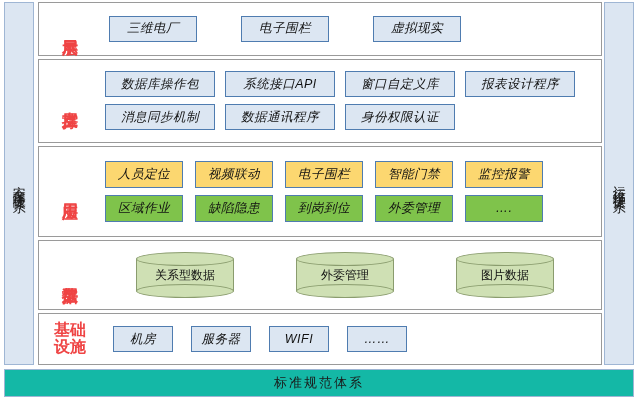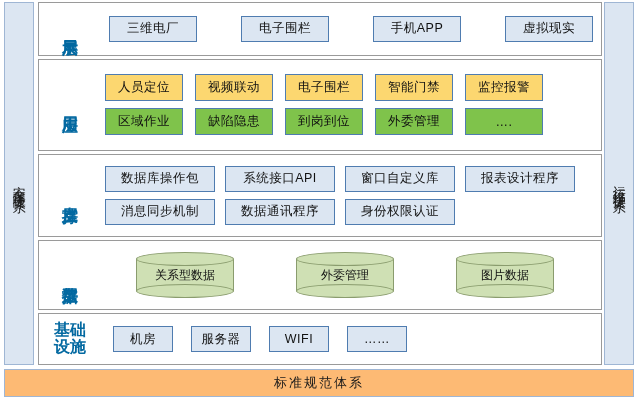--- a/index.html
+++ b/index.html
@@ -49,21 +49,21 @@
     white-space: nowrap;
   }
 
   
   #bottom-bar {
     position: absolute;
     left: 4px;
     top: 369px;
     width: 630px;
     height: 28px;
-    background: #fdba74;
+    background: #14b8a6;
     border: 1px solid #9fb6d4;
     box-sizing: border-box;
     display: flex;
     align-items: center;
     justify-content: center;
     font-size: 13px;
     color: #1a1a1a;
     letter-spacing: 2px;
   }
 
@@ -97,21 +97,21 @@
   #row-infra         { height: 52px; }
 
   .layer-label {
     width: 62px;
     flex: 0 0 62px;
     display: flex;
     align-items: center;
     justify-content: center;
     font-size: 16px;
     font-weight: bold;
-    color: #0369a1;
+    color: #ef4444;
     line-height: 1.0;
   }
   .layer-label .ltxt {
     writing-mode: vertical-rl;
     text-orientation: upright;
     letter-spacing: 1px;
     white-space: nowrap;
   }
   
   .layer-label.stacked .ltxt {
@@ -144,20 +144,21 @@
   .box {
     box-sizing: border-box;
     display: flex;
     align-items: center;
     justify-content: center;
     font-size: 12.5px;
     color: #111;
     border: 1px solid #4f7cb0;
     white-space: nowrap;
     letter-spacing: 0.5px;
+    font-style: italic;
   }
   .box.blue   { background: #dce6f2; }
   .box.amber  { background: #fcd770; }
   .box.green  { background: #7fc34b; }
 
   
   #row-presentation .box {
     width: 88px;
     height: 26px;
     margin-right: 44px;
@@ -264,22 +265,40 @@
   <div id="layers">
 
     <div id="row-presentation" class="layer-row">
       <div class="layer-label">
         <span class="ltxt">展示层</span>
       </div>
       <div class="layer-body">
         <div class="item-line">
           <div class="box blue">三维电厂</div>
           <div class="box blue">电子围栏</div>
-          <div class="box blue">手机APP</div>
           <div class="box blue">虚拟现实</div>
+        </div>
+      </div>
+    </div>
+
+    <div id="row-support" class="layer-row">
+      <div class="layer-label">
+        <span class="ltxt">支撑层</span>
+      </div>
+      <div class="layer-body">
+        <div class="item-line">
+          <div class="box blue">数据库操作包</div>
+          <div class="box blue">系统接口API</div>
+          <div class="box blue">窗口自定义库</div>
+          <div class="box blue">报表设计程序</div>
+        </div>
+        <div class="item-line">
+          <div class="box blue">消息同步机制</div>
+          <div class="box blue">数据通讯程序</div>
+          <div class="box blue">身份权限认证</div>
         </div>
       </div>
     </div>
 
     <div id="row-application" class="layer-row">
       <div class="layer-label">
         <span class="ltxt">应用层</span>
       </div>
       <div class="layer-body">
         <div class="item-line">
@@ -288,39 +307,20 @@
           <div class="box amber">电子围栏</div>
           <div class="box amber">智能门禁</div>
           <div class="box amber">监控报警</div>
         </div>
         <div class="item-line">
           <div class="box green">区域作业</div>
           <div class="box green">缺陷隐患</div>
           <div class="box green">到岗到位</div>
           <div class="box green">外委管理</div>
           <div class="box green">….</div>
-        </div>
-      </div>
-    </div>
-
-    <div id="row-support" class="layer-row">
-      <div class="layer-label">
-        <span class="ltxt">支撑层</span>
-      </div>
-      <div class="layer-body">
-        <div class="item-line">
-          <div class="box blue">数据库操作包</div>
-          <div class="box blue">系统接口API</div>
-          <div class="box blue">窗口自定义库</div>
-          <div class="box blue">报表设计程序</div>
-        </div>
-        <div class="item-line">
-          <div class="box blue">消息同步机制</div>
-          <div class="box blue">数据通讯程序</div>
-          <div class="box blue">身份权限认证</div>
         </div>
       </div>
     </div>
 
     <div id="row-data" class="layer-row">
       <div class="layer-label">
         <span class="ltxt">数据层</span>
       </div>
       <div class="layer-body">
         <div class="item-line">

